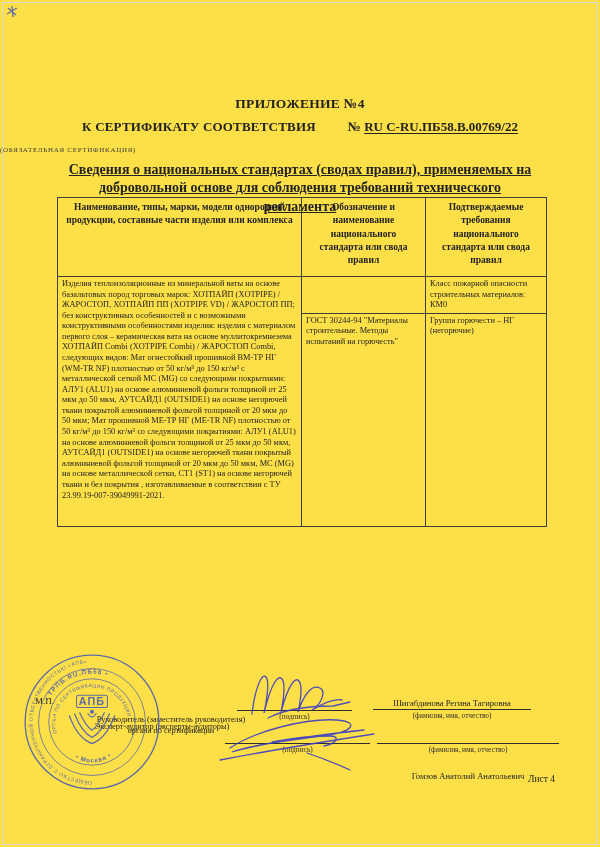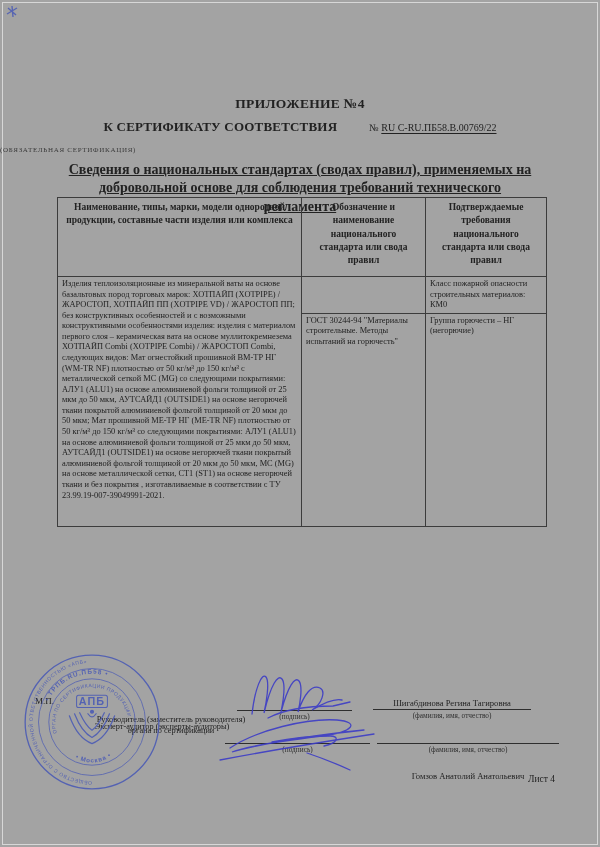--- a/index.html
+++ b/index.html
@@ -1,31 +1,31 @@
 <!DOCTYPE html>
 <html><head>
 <meta charset="utf-8">
 <style>
   html,body { margin:0; padding:0; background:#ffffff; }
   .page {
     position:relative; width:600px; height:847px; overflow:hidden;
-    background:#a3a3a3; color:#222;
+    background:#fde047; color:#222;
     font-family:"Liberation Serif","DejaVu Serif",serif;
   }
   .page::after {
     content:""; position:absolute; inset:2px; border:1px solid #d7d7d7; pointer-events:none;
   }
   .abs { position:absolute; }
 
   .doc-title { top:96px; left:0; width:100%; text-align:center;
     font-size:13.5px; font-weight:bold; letter-spacing:.3px; }
   .subtitle-row { top:119px; left:0; width:100%; display:flex; justify-content:center;
     align-items:baseline; gap:32px; }
   .subtitle { font-size:13px; font-weight:bold; letter-spacing:.2px; }
-  .cert-no { font-size:10px; }
+  .cert-no { font-size:13px;font-weight:bold; }
   .cert-no .num { text-decoration:underline; text-underline-offset:2px; }
   .cert-type { top:146px; left:0; width:100%; 
     font-size:7px; letter-spacing:.7px; color:#3a3a3a; }
   .description { top:161px; left:65px; width:470px; text-align:center;
     font-size:14px; font-weight:bold; line-height:1.32;text-decoration:underline; }
 
   table.doc-table { position:absolute; left:57px; top:197px; width:489px; height:330px;
     border-collapse:collapse; table-layout:fixed; }
   .doc-table th, .doc-table td { border:1px solid #3c3c3c; vertical-align:top; }
   .doc-table th { font-size:9.5px; font-weight:bold; text-align:center;

